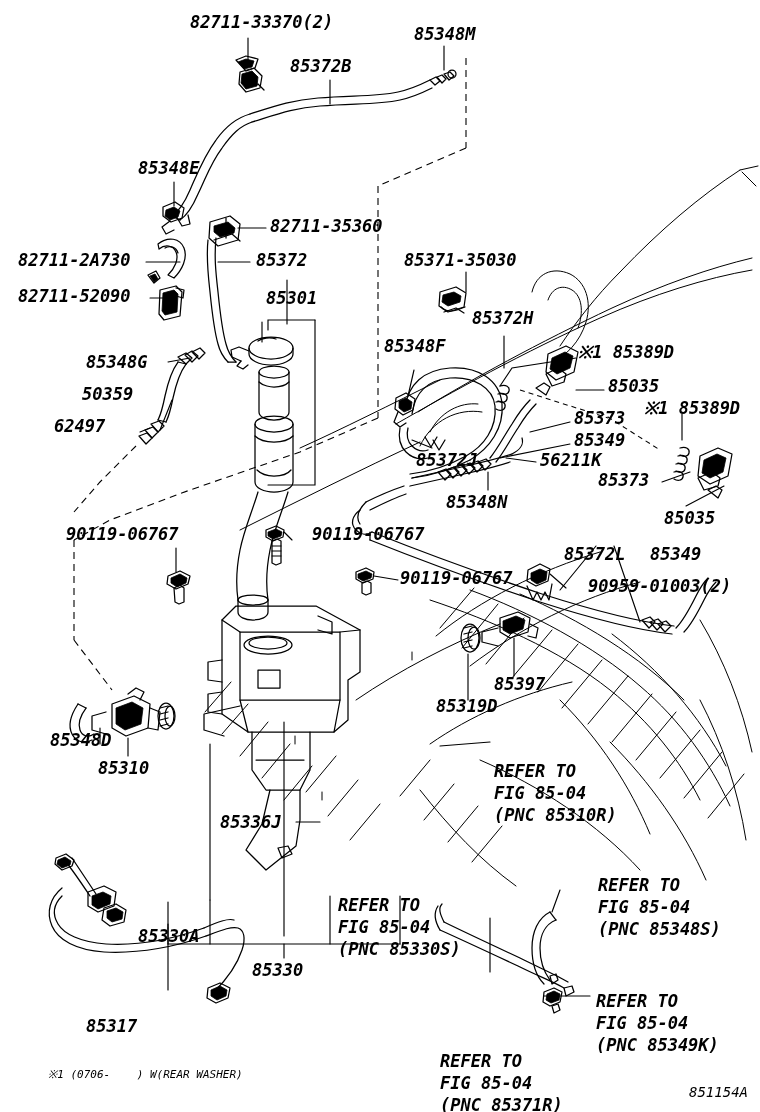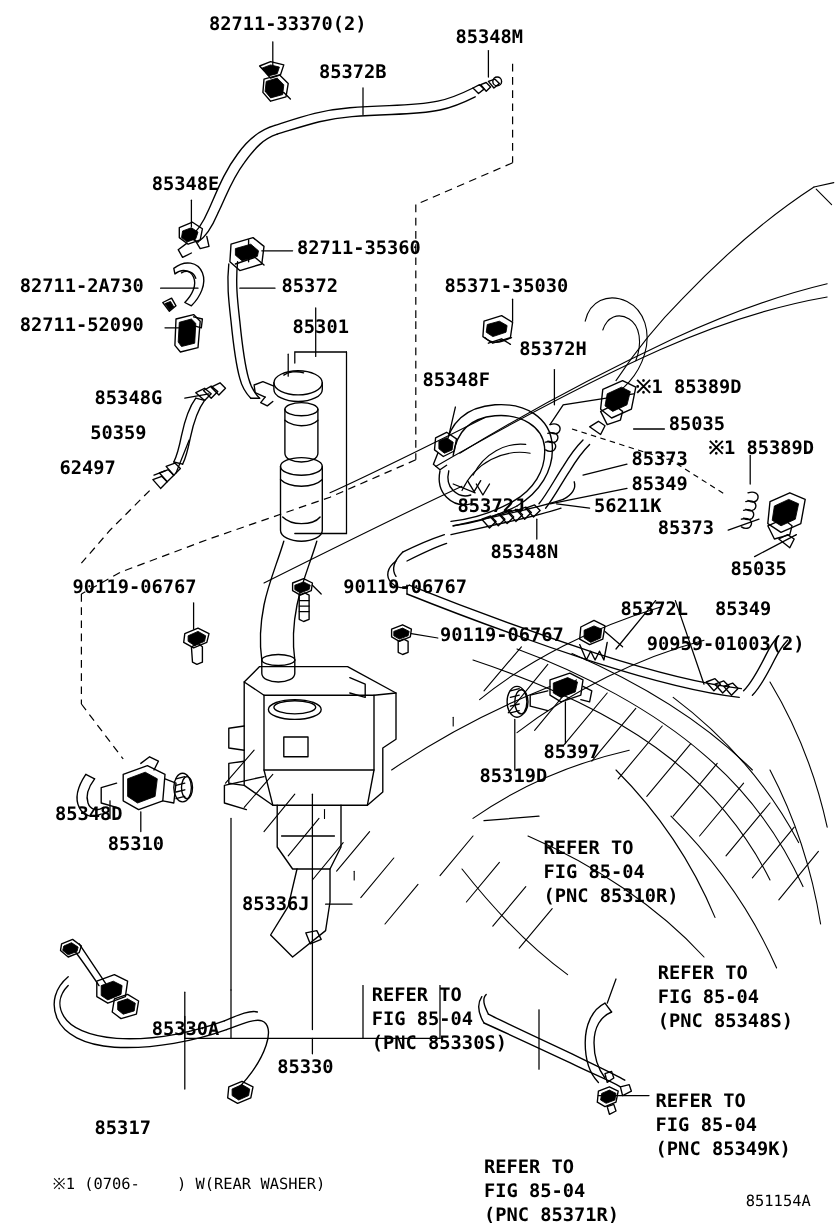--- a/index.html
+++ b/index.html
@@ -1,38 +1,38 @@
 <!DOCTYPE html>
 <html><head>
 <meta charset="utf-8">
 <style>
   html,body{margin:0;padding:0;background:#fff;}
   body{
     width:760px;height:1112px;position:relative;overflow:hidden;
     font-family:"DejaVu Sans Mono","Liberation Mono",monospace;
     color:#000;
   }
-  #stage{position:absolute;left:0;top:0;width:696px;height:1112px;}
+  #stage{position:absolute;left:0;top:0;width:696px;height:1112px;font-style:italic;}
   #art{position:absolute;left:0;top:0;width:760px;height:1112px;}
   .lbl{
     position:absolute;white-space:pre;
     font-family:"DejaVu Sans Mono","Liberation Mono",monospace;
     font-weight:bold;font-size:17px;letter-spacing:0px;line-height:1.26;
     color:#000;
   }
   .lbl.multi{line-height:1.30;margin-top:38px;}
   .foot{
     position:absolute;white-space:pre;
     font-family:"DejaVu Sans Mono","Liberation Mono",monospace;
-    font-size:14px;font-weight:normal;color:#000;
+    font-size:11px;font-weight:normal;color:#000;
   }
   .figid{
     position:absolute;white-space:pre;
     font-family:"DejaVu Sans Mono","Liberation Mono",monospace;
-    font-size:14px;font-weight:normal;color:#000;
+    font-size:14px;font-weight:normal;color:#000;margin-left:11px;
   }
   svg{display:block;}
   .st{fill:none;stroke:#000;stroke-width:1.25;stroke-linecap:round;stroke-linejoin:round;}
   .stT{fill:none;stroke:#000;stroke-width:1;stroke-linecap:round;stroke-linejoin:round;}
   .lead{fill:none;stroke:#000;stroke-width:1.15;stroke-linecap:round;}
   .dash{fill:none;stroke:#000;stroke-width:1.1;stroke-dasharray:7 5;stroke-linecap:butt;}
   .dashf{fill:none;stroke:#000;stroke-width:1.05;stroke-dasharray:5 4;stroke-linecap:butt;}
   .fil{fill:#000;stroke:#000;stroke-width:.8;}
 </style>
 </head>

